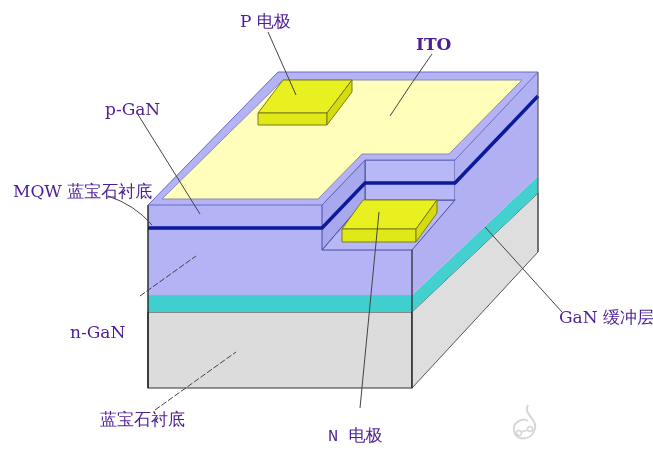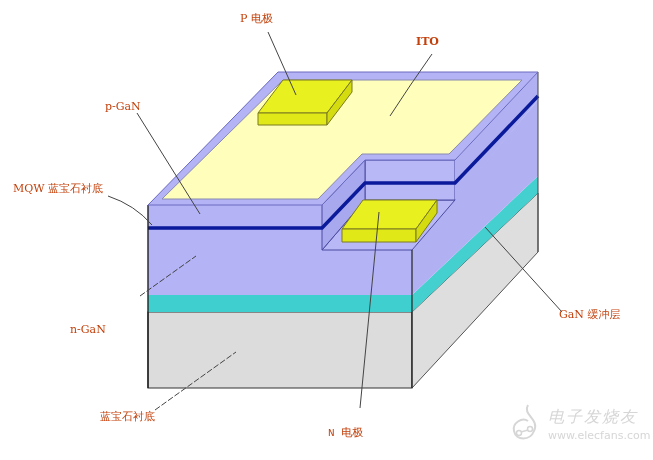--- a/index.html
+++ b/index.html
@@ -1,18 +1,18 @@
 <!DOCTYPE html>
 <html><head>
 <meta charset="utf-8">
 <style>
   html, body { margin: 0; padding: 0; background: #ffffff; }
   body { width: 653px; height: 460px; position: relative; overflow: hidden; font-family: "DejaVu Serif", serif; }
   #diagram { position: absolute; left: 0; top: 0; width: 653px; height: 460px; }
-  .label { position: absolute; font-family: "DejaVu Serif", serif; font-size: 11px; color: #c2410c; white-space: nowrap; line-height: 1; }
+  .label { position: absolute; font-family: "DejaVu Serif", serif; font-size: 17px; color: #4c1d95; white-space: nowrap; line-height: 1; }
   .watermark { position: absolute; left: 510px; top: 403px; width: 140px; height: 50px; color: #d8d8d8; }
   .wm-cn { position: absolute; left: 38px; top: 4px; font-family: "DejaVu Sans", sans-serif; font-size: 16px; font-style: italic; letter-spacing: 2px; color: #d6d6d6; }
   .wm-url { position: absolute; left: 38px; top: 26px; font-family: "DejaVu Sans", sans-serif; font-size: 11px; color: #d6d6d6; }
 </style>
 </head>
 <body>
 
 <svg id="diagram" viewBox="0 0 653 460" xmlns="http://www.w3.org/2000/svg">
 
   <g>
@@ -92,15 +92,13 @@
 <div class="label" style="left:100px; top:411px;">蓝宝石衬底</div>
 <div class="label" style="left:328px; top:428px;font-family:Liberation Mono, monospace;">N 电极</div>
 
 <div class="watermark">
   <svg width="36" height="46" viewBox="0 0 36 46" style="position:absolute;left:0;top:0;">
     <path d="M18 2 C 12 12, 30 16, 24 28 C 20 38, 6 38, 4 28 C 2 20, 12 14, 18 18" fill="none" stroke="#d6d6d6" stroke-width="2"></path>
     <circle cx="9" cy="30" r="2.5" fill="none" stroke="#d6d6d6" stroke-width="1.5"></circle>
     <circle cx="20" cy="26" r="2.5" fill="none" stroke="#d6d6d6" stroke-width="1.5"></circle>
     <line x1="11" y1="29" x2="18" y2="27" stroke="#d6d6d6" stroke-width="1.5"></line>
   </svg>
-  <div class="wm-cn">电子发烧友</div>
-  <div class="wm-url">www.elecfans.com</div>
 </div>
 
 </body></html>

